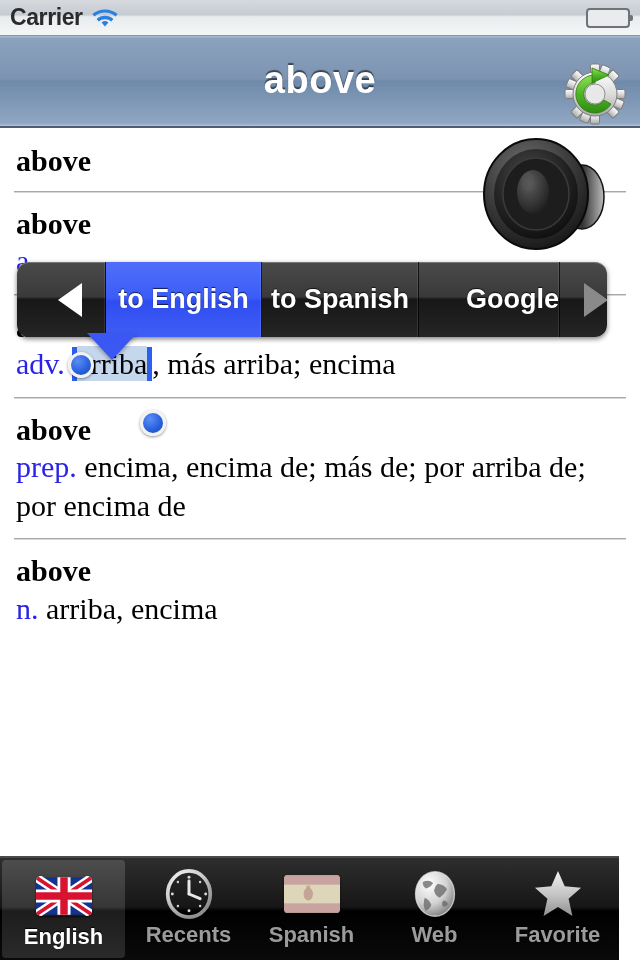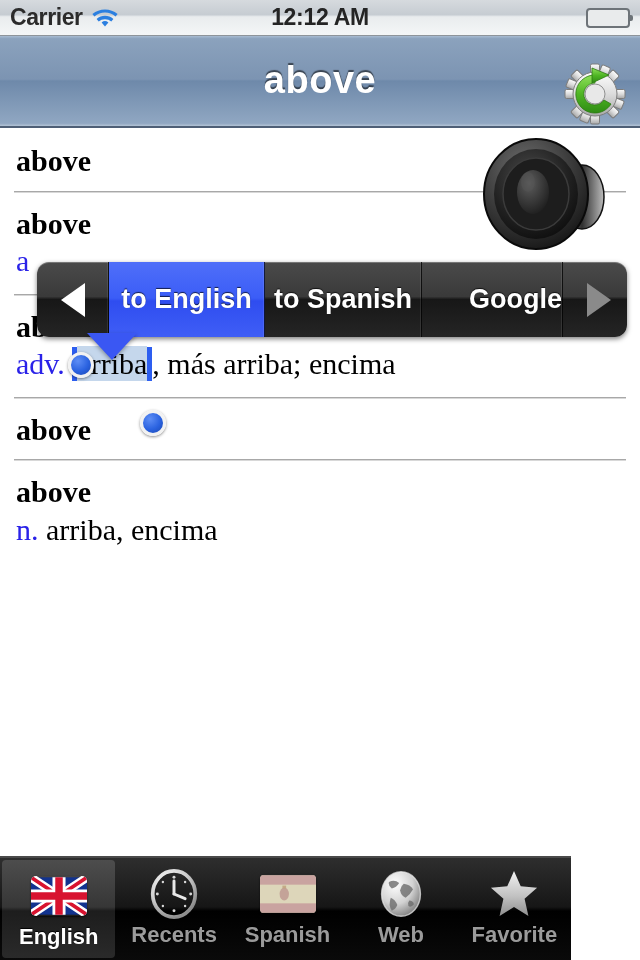--- a/index.html
+++ b/index.html
@@ -209,30 +209,31 @@
     right: 12px;
     top: 8px;
     width: 150px; height: 118px;
     z-index: 5;
     cursor: pointer;
   }
 
   
   .popup {
     position: absolute;
-    left: 37px; top: 262px;
+    left: 17px; top: 262px;
     width: 590px; height: 75px;
     border-radius: 12px;
     background: linear-gradient(to bottom, #4a4a4a 0%, #3a3a3a 46%, #171717 50%, #252525 100%);
     box-shadow: 0 2px 5px rgba(0,0,0,0.5), inset 0 1px 0 rgba(255,255,255,0.25);
     display: flex;
     align-items: stretch;
     z-index: 30;
     overflow: hidden;
     box-sizing: border-box;
+    padding-left: 17px;
   }
   .popup-seg {
     flex: 0 0 auto;
     display: flex;
     align-items: center;
     justify-content: center;
     color: #ffffff;
     font-size: 27px;
     font-weight: bold;
     cursor: pointer;
@@ -261,21 +262,21 @@
     border-top: 17px solid transparent;
     border-bottom: 17px solid transparent;
   }
   .tri-left { border-right: 24px solid #ffffff; }
   .tri-right { border-left: 24px solid #8a8a8a; }
 
   
   .tab-bar {
     position: absolute;
     left: 0; bottom: 0;
-    width: 571px; height: 104px;
+    width: 619px; height: 104px;
     background: linear-gradient(to bottom, #2e2e2e 0%, #161616 48%, #000000 52%, #0a0a0a 100%);
     border-top: 2px solid #4a4a4a;
     display: flex;
     box-sizing: border-box;
   }
   .tab-item {
     flex: 1 1 0;
     display: flex;
     flex-direction: column;
     align-items: center;
@@ -321,21 +322,20 @@
       <span class="wifi-icon">
         <svg viewBox="0 0 26 20" width="26" height="20">
           <g fill="#2b7fe0">
             <path d="M13 18.6 L9.6 14.4 a5.6 5.6 0 0 1 6.8 0 Z"></path>
             <path d="M13 11.2 a9.4 9.4 0 0 0 -6.3 2.4 L4.6 11 A12.6 12.6 0 0 1 13 7.8 a12.6 12.6 0 0 1 8.4 3.2 l-2.1 2.6 A9.4 9.4 0 0 0 13 11.2 Z"></path>
             <path d="M13 4.5 a16.4 16.4 0 0 0 -10.6 3.9 L0.4 5.9 A19.8 19.8 0 0 1 13 1.4 a19.8 19.8 0 0 1 12.6 4.5 l-2 2.5 A16.4 16.4 0 0 0 13 4.5 Z"></path>
           </g>
         </svg>
       </span>
     </div>
-    <div class="status-center">12:12 AM</div>
     <div class="status-right">
       <span class="battery">
         <span class="battery-fill"></span>
       </span>
     </div>
   </div>
 
   <div class="nav-bar">
     <div class="nav-title">above</div>
     <div class="refresh-gear">
@@ -428,20 +428,24 @@
     <div class="entry">
       <div class="headword">above</div>
       <div class="definition">
         <span class="pos">adv.</span> <span class="sel-bar"></span><span class="sel-text">arriba</span><span class="sel-bar"></span><span>, más arriba; encima</span>
       </div>
     </div>
     <div class="entry-divider"></div>
 
     <div class="entry">
       <div class="headword">above</div>
+      <div class="definition">
+        <span class="pos">prep.</span>
+        <span>encima, encima de; más de; por arriba de; por encima de</span>
+      </div>
     </div>
     <div class="entry-divider"></div>
 
     <div class="entry">
       <div class="headword">above</div>
       <div class="definition">
         <span class="pos">n.</span>
         <span>arriba, encima</span>
       </div>
     </div>

